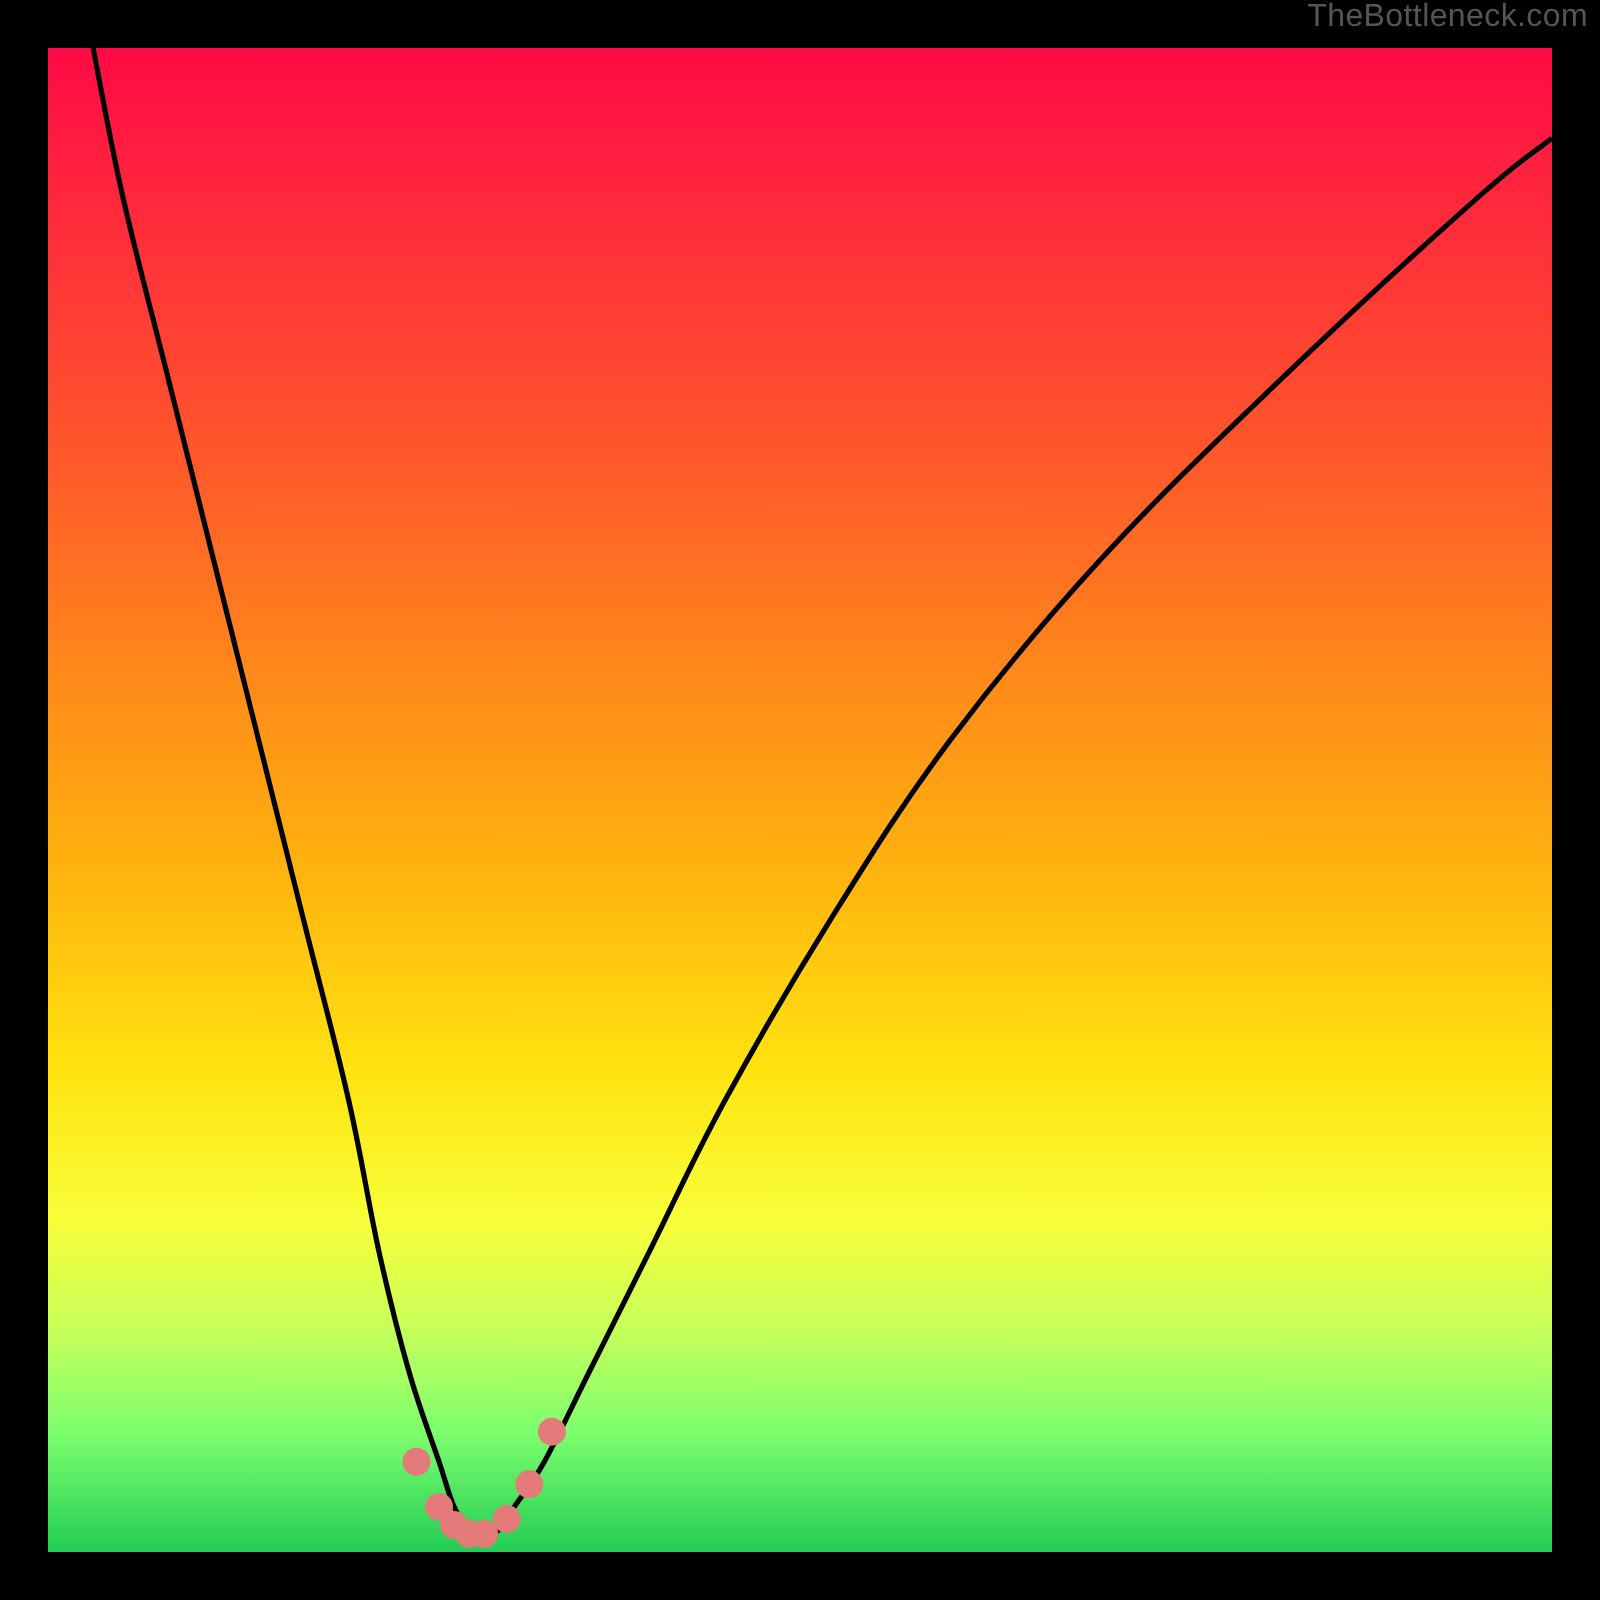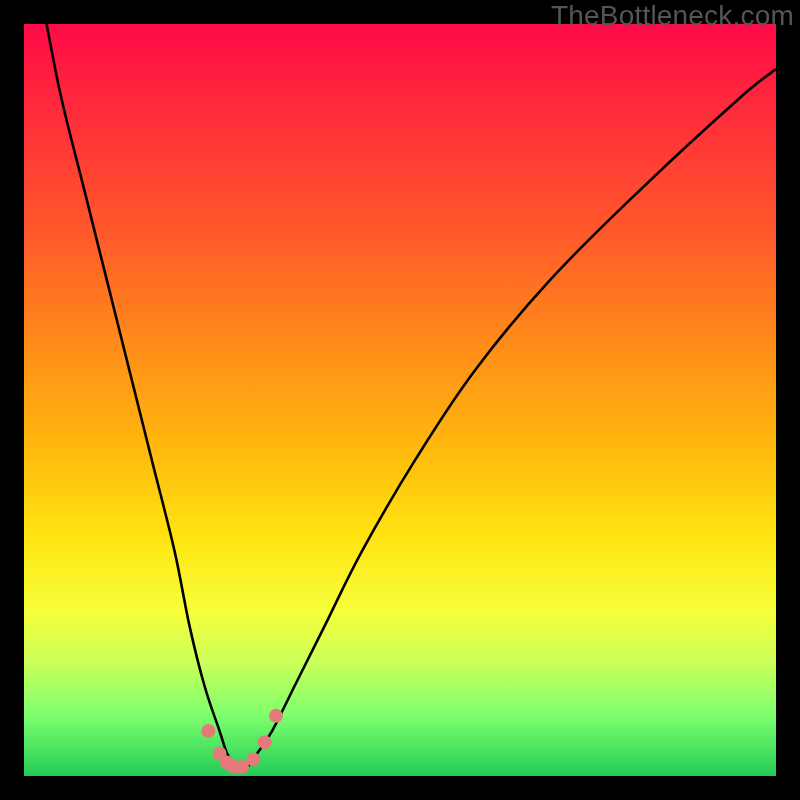--- a/index.html
+++ b/index.html
@@ -40,21 +40,21 @@
   svg.curve {
     position: absolute;
     left: 0;
     top: 0;
   }
   #watermark {
     position: absolute;
     top: 0;
     right: 6px;
     color: #555;
-    font-size: 28px;
+    font-size: 16px;
     letter-spacing: 0.2px;
     font-weight: 400;
     user-select: none;
   }
 </style>
 </head>
 <body>
 
 <div id="stage">
 

